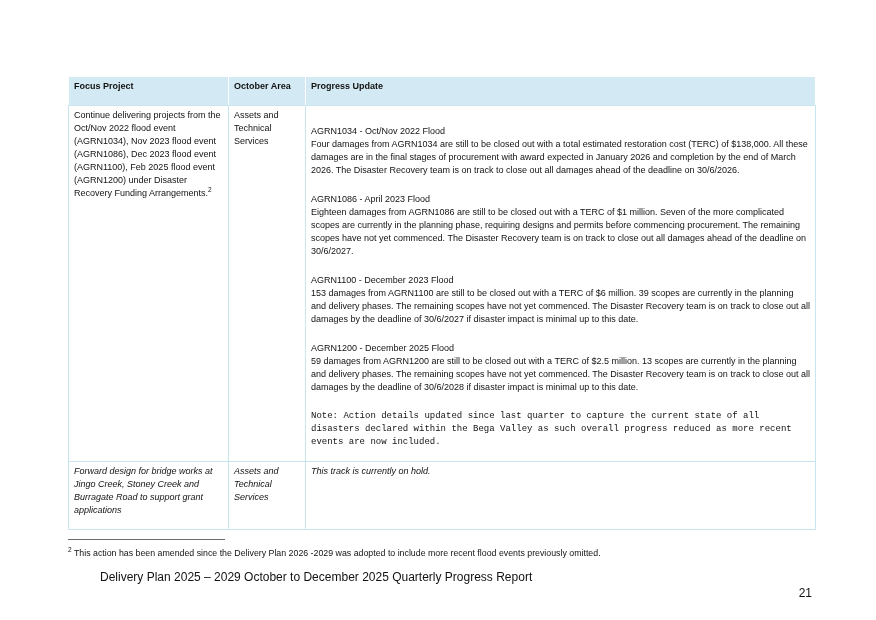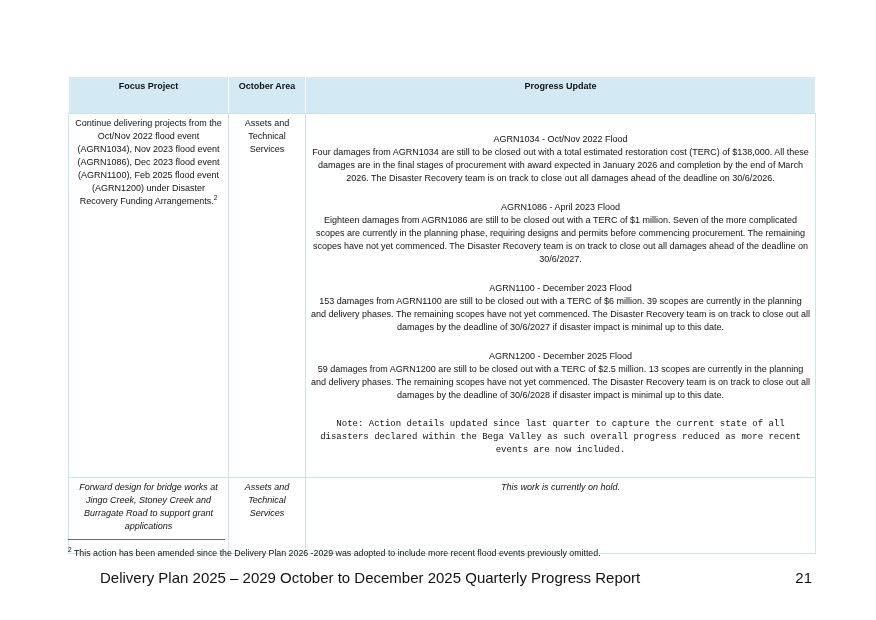--- a/index.html
+++ b/index.html
@@ -16,22 +16,22 @@
     border-collapse:collapse;table-layout:fixed;
     font-size:9px;line-height:13px;
   }
   .report-table col.c1{width:160px;}
   .report-table col.c2{width:77px;}
   .report-table col.c3{width:510px;}
 
   .report-table th, .report-table td{
     border:1px solid #c9e5f0;
     vertical-align:top;
-    padding:3px 5px 20px 5px;
-    text-align:center;
+    padding:3px 5px 12px 5px;
+    text-align:left;
     font-weight:normal;
   }
   tr.header-row th{
     background:#d3e9f3;
     font-weight:bold;
     border-top-color:#ffffff;
     border-left-color:#ffffff;
     border-right-color:#ffffff;
     height:11px;
     padding-top:3px;
@@ -51,24 +51,24 @@
   .footnote-rule{
     position:absolute;left:68px;top:539px;width:157px;height:1px;
     background:#6b6b6b;
   }
   .footnote{
     position:absolute;left:68px;top:547px;width:740px;
     font-size:8.8px;line-height:12px;color:#121212;
   }
   .page-footer{
     position:absolute;left:68px;top:571px;width:747px;
-    font-size:15px;line-height:13px;color:#121212;
+    font-size:12px;line-height:13px;color:#121212;
   }
   .page-footer .footer-title{margin-left:32px;}
-  .page-footer .page-number{position:absolute;right:3px;top:0;}
+  .page-footer .page-number{position:absolute;right:3px;top:16px;}
 </style>
 </head>
 <body>
 
 <div class="page">
 
   <table class="report-table">
     <colgroup>
         <col class="c1">
         <col class="c2">
@@ -103,21 +103,21 @@
             <div>AGRN1200 - December 2025 Flood</div>
             <div>59 damages from AGRN1200 are still to be closed out with a TERC of $2.5 million. 13 scopes are currently in the planning and delivery phases. The remaining scopes have not yet commenced. The Disaster Recovery team is on track to close out all damages by the deadline of 30/6/2028 if disaster impact is minimal up to this date.</div>
           </div>
           <div class="para">Note: Action details updated since last quarter to capture the current state of all disasters declared within the Bega Valley as such overall progress reduced as more recent events are now included.</div>
         </td>
       </tr>
 
       <tr class="body-row-2">
         <td>Forward design for bridge works at Jingo Creek, Stoney Creek and Burragate Road to support grant applications</td>
         <td>Assets and Technical Services</td>
-        <td>This work is currently on hold.</td>
+        <td>This track is currently on hold.</td>
       </tr>
     </tbody>
   </table>
 
   <div class="footnote-rule"></div>
 
   <div class="footnote"><sup class="fn-ref">2</sup> <span>This action has been amended since the Delivery Plan 2026 -2029 was adopted to include more recent flood events previously omitted.</span></div>
 
   <div class="page-footer">
     <span class="footer-title">Delivery Plan 2025 – 2029 October to December 2025 Quarterly Progress Report</span>

